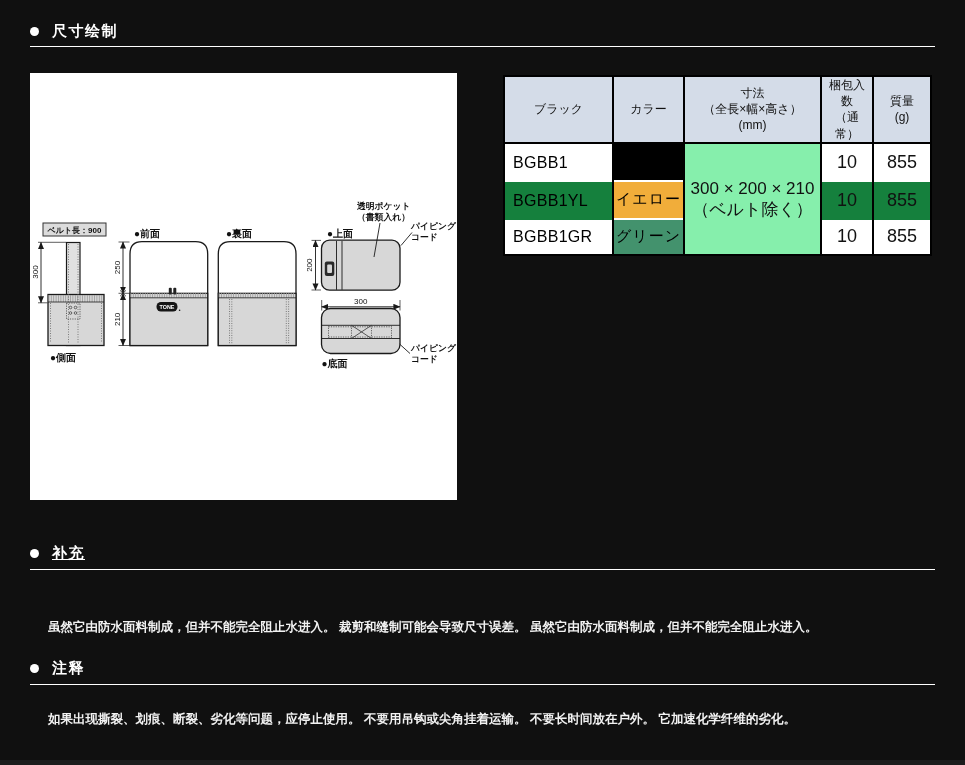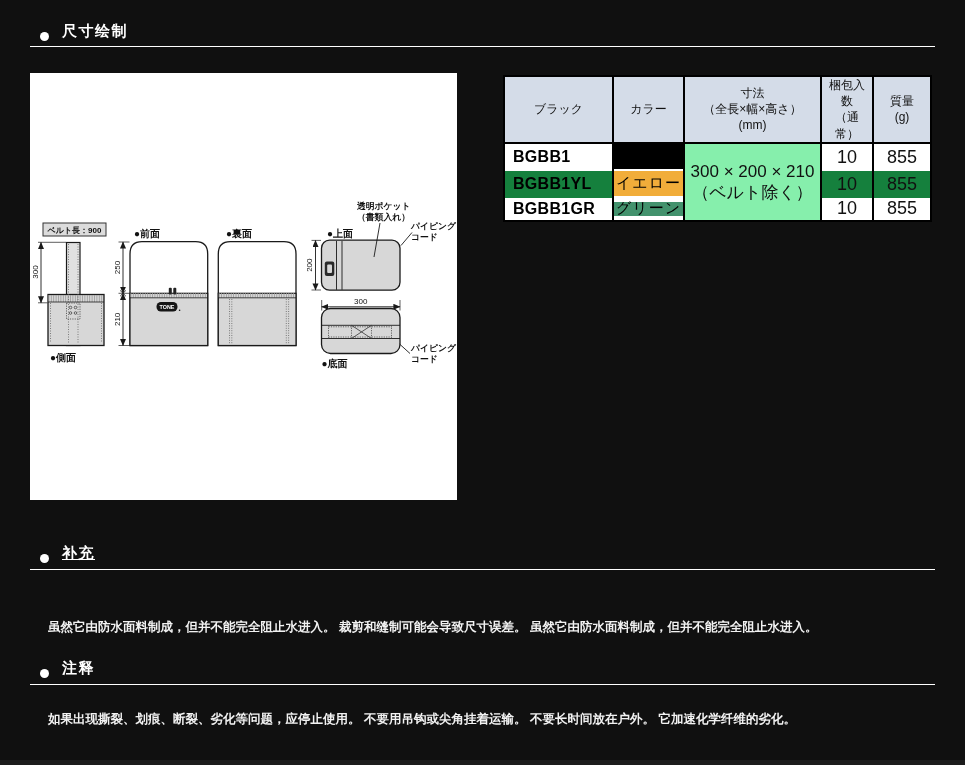--- a/index.html
+++ b/index.html
@@ -2,41 +2,41 @@
 <html><head>
 <meta charset="utf-8">
 <style>
   html,body{margin:0;padding:0;}
   body{
     width:965px;height:765px;position:relative;overflow:hidden;
     background:#101010;
     font-family:"Liberation Sans",sans-serif;
   }
   
-  .section-header{position:absolute;left:40px;display:flex;align-items:flex-end;gap:13px;color:#fff;}
+  .section-header{position:absolute;left:30px;display:flex;align-items:center;gap:13px;color:#fff;}
   .section-bullet{width:9px;height:9px;border-radius:50%;background:#fff;flex:0 0 auto;}
   .section-title{font-size:15px;font-weight:bold;letter-spacing:1.5px;}
   .rule{position:absolute;left:30px;width:905px;border-top:1.5px solid #fff;height:0;}
   .body-text{position:absolute;left:48px;width:890px;color:#f2f2f2;font-size:12.5px;font-weight:bold;line-height:1.5;}
   
   .drawing-panel{position:absolute;left:30px;top:73px;width:427px;height:427px;background:#fff;}
   .drawing-panel svg{display:block;}
   
   .spec-table{position:absolute;left:503px;top:75px;border-collapse:collapse;table-layout:fixed;background:#000;}
   .spec-table th{
     background:#d4dce8;color:#111;font-weight:normal;font-size:12px;line-height:1.35;
     border:2px solid #000;text-align:center;vertical-align:middle;height:52px;padding:0 2px;
   }
   .spec-table td{border-left:2px solid #000;border-right:2px solid #000;padding:0;height:22px;vertical-align:middle;}
   .spec-table{border:2px solid #000;}
-  .cell-product{font-weight:bold;font-size:16px;color:#000;padding-left:8px !important;letter-spacing:0.3px;}
+  .cell-product{font-weight:normal;font-size:16px;color:#000;padding-left:8px !important;letter-spacing:0.3px;}
   .cell-color{background:#fff;}
-  .color-chip{height:25px;margin-bottom:2px;display:flex;align-items:center;justify-content:center;
+  .color-chip{height:36px;margin-bottom:2px;display:flex;align-items:center;justify-content:center;
     font-size:15px;letter-spacing:1px;}
-  tr:last-child .color-chip{height:14px;margin-bottom:0;}
+  tr:last-child .color-chip{height:34px;margin-bottom:0;}
   .cell-size{background:#86efac;text-align:center;font-size:17px;color:#111;line-height:1.25;}
   .cell-num{font-size:18px;color:#111;text-align:center;}
   .bottom-strip{position:absolute;left:0;right:0;bottom:0;height:5px;background:#1c1c1c;}
 </style>
 </head>
 <body>
 
 <div class="section-header" style="top:22px;">
   <span class="section-bullet"></span>
   <span class="section-title">尺寸绘制</span>

